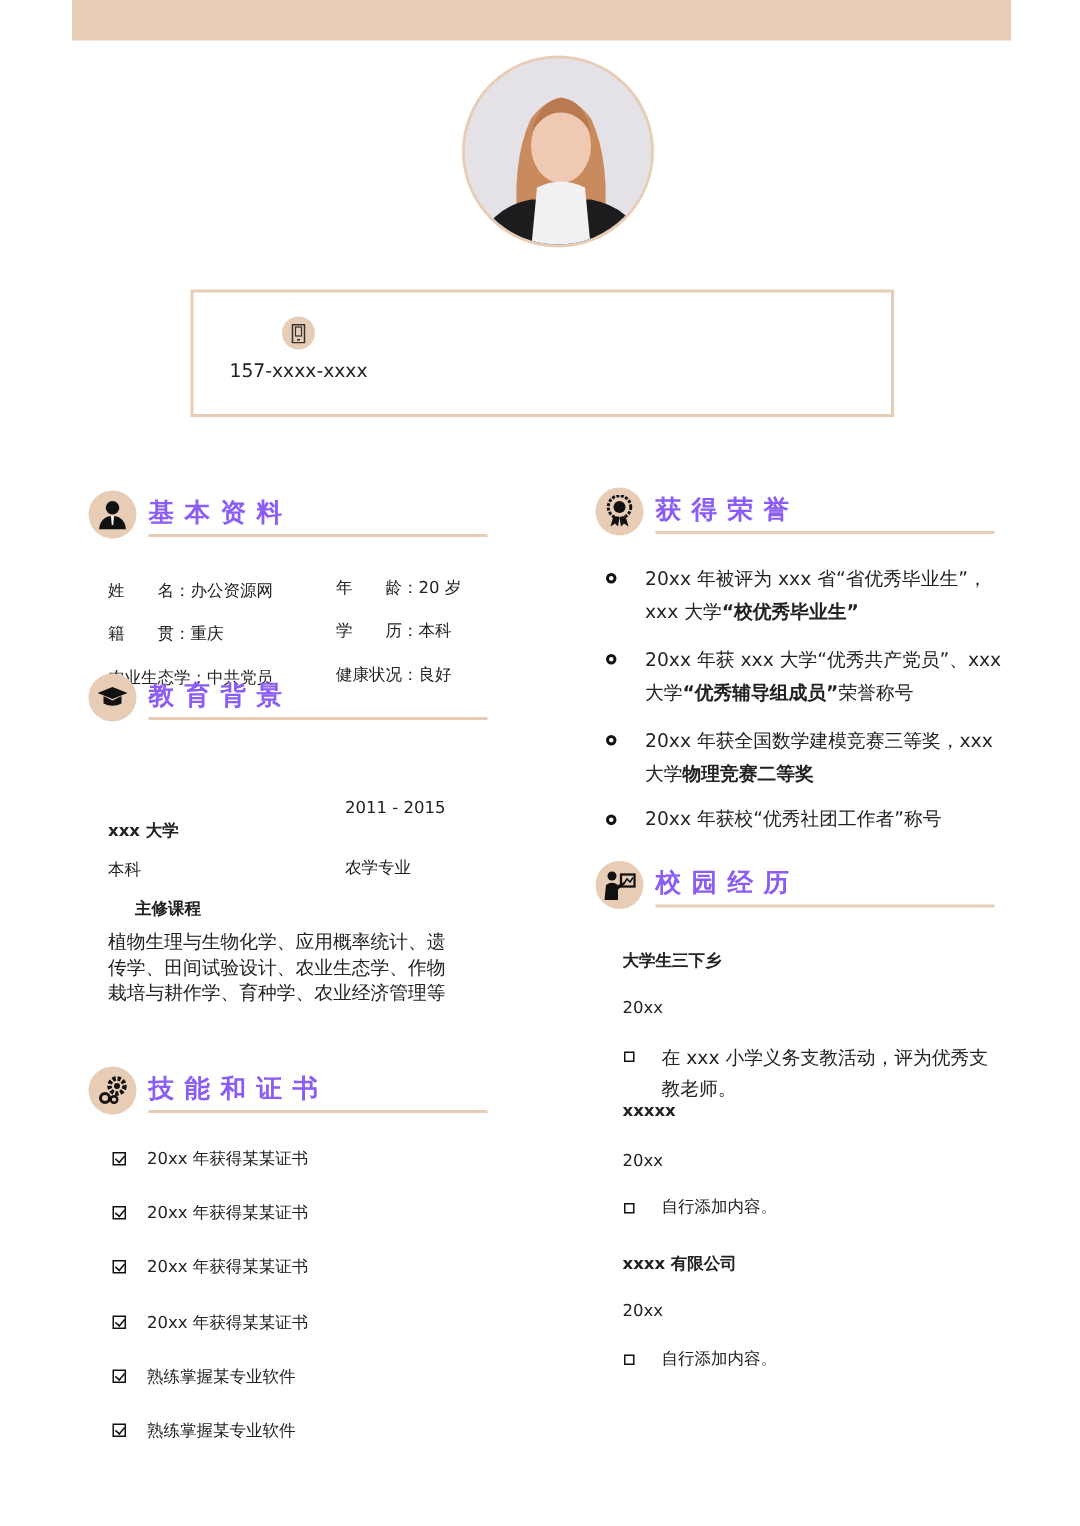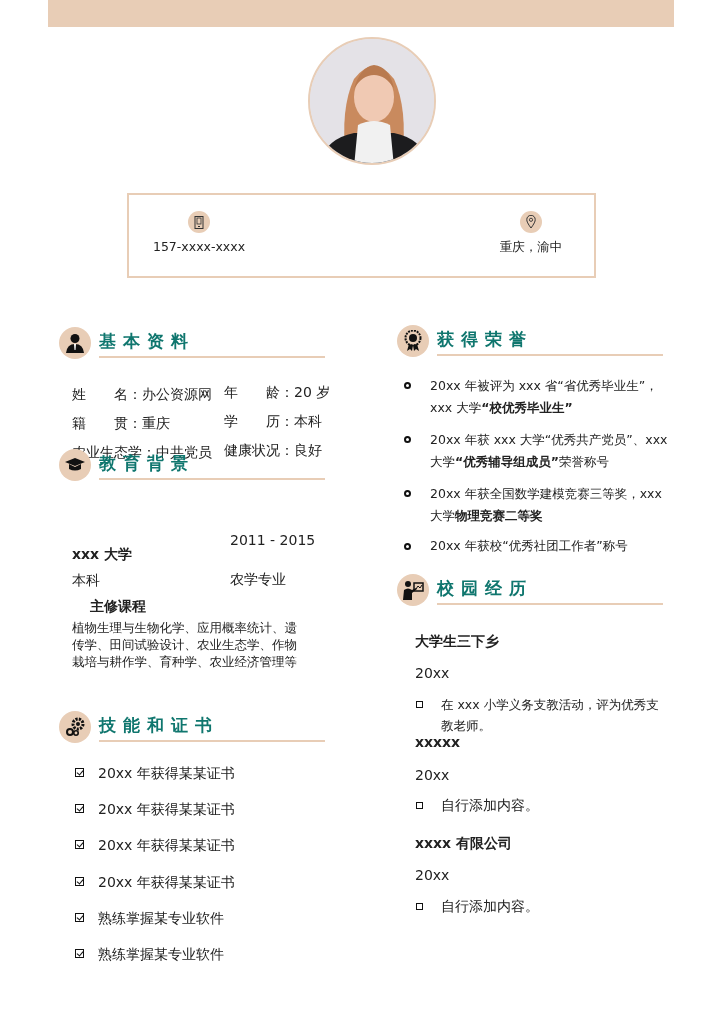--- a/index.html
+++ b/index.html
@@ -5,23 +5,23 @@
   * { margin:0; padding:0; box-sizing:border-box; }
   html, body { width:720px; height:1017px; background:#ffffff; overflow:hidden; }
   body { position:relative; font-family:"DejaVu Sans","Liberation Sans",sans-serif; color:#222; font-size:13px; }
   .top-band { position:absolute; left:48px; top:0; width:626px; height:27px; background:#e8cdb6; }
   .avatar { position:absolute; left:308px; top:37px; width:128px; height:128px; border-radius:50%; border:2px solid #e8cdb6; background:#e6e4e8; overflow:hidden; }
   .contact-box { position:absolute; left:127px; top:193px; width:469px; height:85px; border:2px solid #e8cdb6;padding-left:36px; }
   .contact-item { position:absolute; top:16px; text-align:center; font-size:12.5px; color:#222; }
   .contact-icon { width:22px; height:22px; border-radius:50%; background:#e8cdb6; margin:0 auto 6px; display:flex; align-items:center; justify-content:center; }
   .section-head { position:absolute; height:34px; }
   .sec-icon { position:absolute; left:0; top:0; width:32px; height:32px; border-radius:50%; background:#e8cdb6; display:flex; align-items:center; justify-content:center; }
-  .sec-title { position:absolute; left:40px; top:3px; font-size:17px; font-weight:bold; color:#0f766e; letter-spacing:7px; white-space:nowrap; }
+  .sec-title { position:absolute; left:40px; top:3px; font-size:17px; font-weight:bold; color:#8b5cf6; letter-spacing:7px; white-space:nowrap; }
   .sec-line { position:absolute; left:40px; top:29px; height:2px; background:#e8cdb6; }
-  .txt { position:absolute; white-space:nowrap; font-size:14px; color:#222; }
+  .txt { position:absolute; white-space:nowrap; font-size:11px; color:#222; }
   .bold { font-weight:bold; }
   .para { position:absolute; font-size:12.5px; line-height:17px; color:#222; }
   .chk { position:absolute; width:9px; height:9px; border:1.5px solid #111; }
   .chk::after { content:""; position:absolute; left:2px; top:0px; width:3px; height:5px; border-right:1.5px solid #111; border-bottom:1.5px solid #111; transform:rotate(40deg); }
   .circ { position:absolute; width:7px; height:7px; border:2px solid #111; border-radius:50%; }
   .sq { position:absolute; width:7px; height:7px; border:1.5px solid #111; }
   .honor { position:absolute; left:430px; width:240px; font-size:12.5px; line-height:22px; color:#222; }
 </style>
 </head>
 <body>
@@ -42,29 +42,20 @@
 <div class="contact-box">
   <div class="contact-item" style="left:20px;width:100px;">
     <div class="contact-icon">
       <svg width="10" height="13" viewBox="0 0 10 13">
           <rect x="1" y="0.5" width="8" height="12" fill="none" stroke="#333" stroke-width="1"></rect>
           <rect x="3" y="2" width="4" height="6" fill="none" stroke="#333" stroke-width="0.8"></rect>
           <line x1="4" y1="10.5" x2="6" y2="10.5" stroke="#333"></line>
         </svg>
     </div>
     <span>157-xxxx-xxxx</span>
-  </div>
-  <div class="contact-item" style="left:352px;width:100px;">
-    <div class="contact-icon">
-      <svg width="10" height="14" viewBox="0 0 10 14">
-          <path d="M5 13 Q0.5 7 0.8 4.5 A4.2 4.2 0 0 1 9.2 4.5 Q9.5 7 5 13 Z" fill="none" stroke="#333" stroke-width="1"></path>
-          <circle cx="5" cy="4.8" r="1.6" fill="none" stroke="#333" stroke-width="0.9"></circle>
-        </svg>
-    </div>
-    <span>重庆，渝中</span>
   </div>
 </div>
 
 <div class="section-head" style="left:59px;top:327px;width:270px;">
   <div class="sec-icon">
     <svg width="18" height="20" viewBox="0 0 18 20">
         <circle cx="9" cy="5.5" r="4.5" fill="#111"></circle>
         <path d="M0 20 Q1 11 9 11 Q17 11 18 20 Z" fill="#111"></path>
         <path d="M8 11 L10 11 L9.5 17 L8.5 17 Z" fill="#fff"></path>
       </svg>

